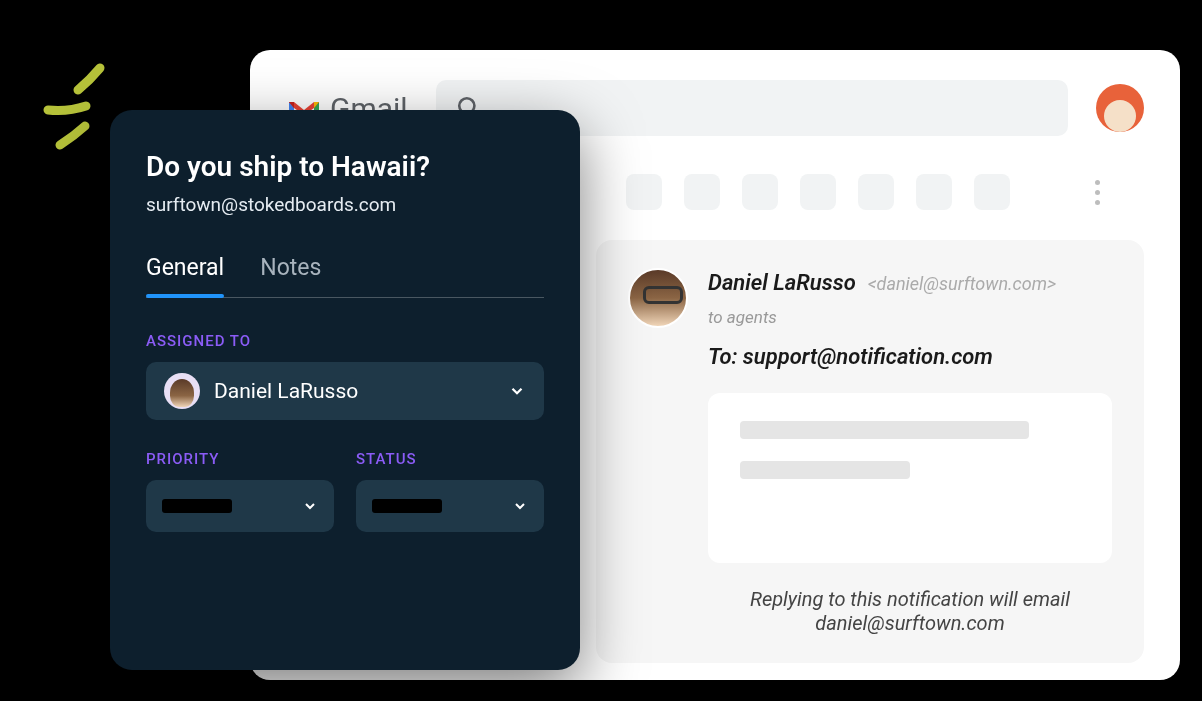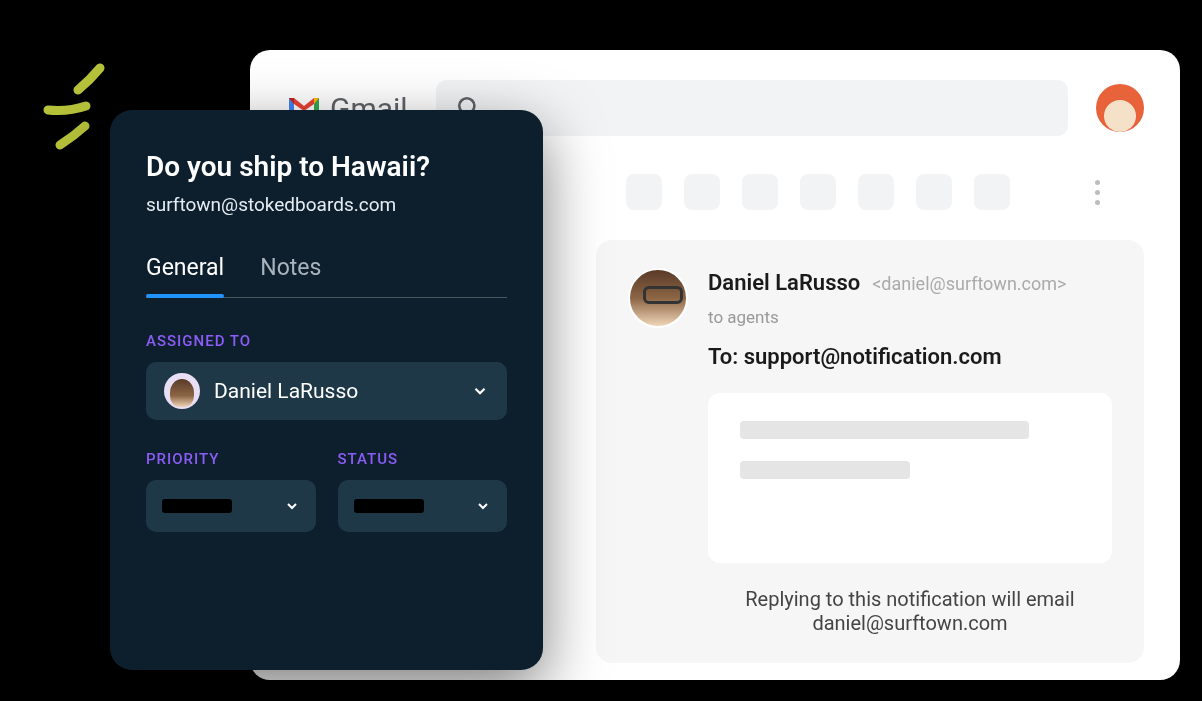--- a/index.html
+++ b/index.html
@@ -29,21 +29,21 @@
       padding: 30px 36px;
     }
     .gmail-header {
       display: flex;
       align-items: center;
       gap: 28px;
       margin-bottom: 28px;
     }
     .gmail-logo {
       display: flex;
-      align-items: center;
+      align-items: flex-end;
       gap: 8px;
       font-size: 30px;
       color: #5f6368;
       font-weight: 400;
     }
     .search-bar {
       flex: 1;
       background: #f1f3f4;
       border-radius: 10px;
       height: 56px;
@@ -89,20 +89,21 @@
       padding-right: 4px;
     }
     .dot { width: 5px; height: 5px; border-radius: 50%; background: #bdbdbd; }
     .email-panel {
       margin-left: 310px;
       background: #f6f6f6;
       border-radius: 16px;
       padding: 28px 32px;
       min-height: 420px;
       position: relative;
+      font-style: italic;
     }
     .sender-row {
       display: flex;
       gap: 20px;
       margin-bottom: 16px;
     }
     .sender-avatar {
       width: 60px;
       height: 60px;
       border-radius: 50%;
@@ -161,21 +162,21 @@
     .reply-hint {
       text-align: center;
       font-size: 20px;
       color: #444;
       margin: 24px 0 0 80px;
     }
     .ticket-panel {
       position: absolute;
       top: 110px;
       left: 110px;
-      width: 433px;
+      width: 470px;
       height: 560px;
       background: #0d1f2d;
       border-radius: 22px;
       padding: 40px 36px;
       color: #fff;
       box-shadow: 0 20px 60px rgba(0,0,0,0.5);
     }
     .ticket-title {
       font-size: 28px;
       font-weight: 600;

